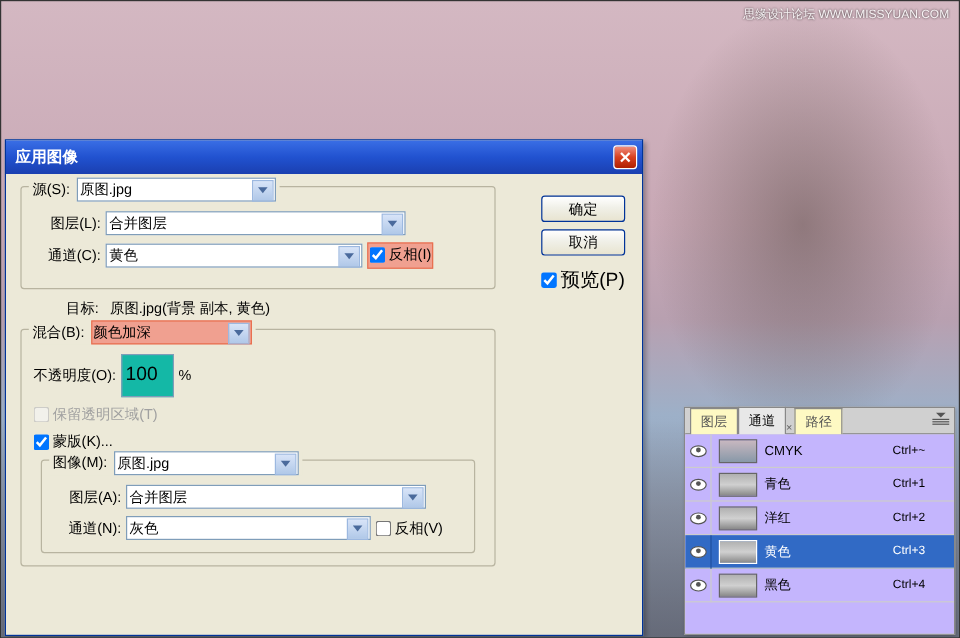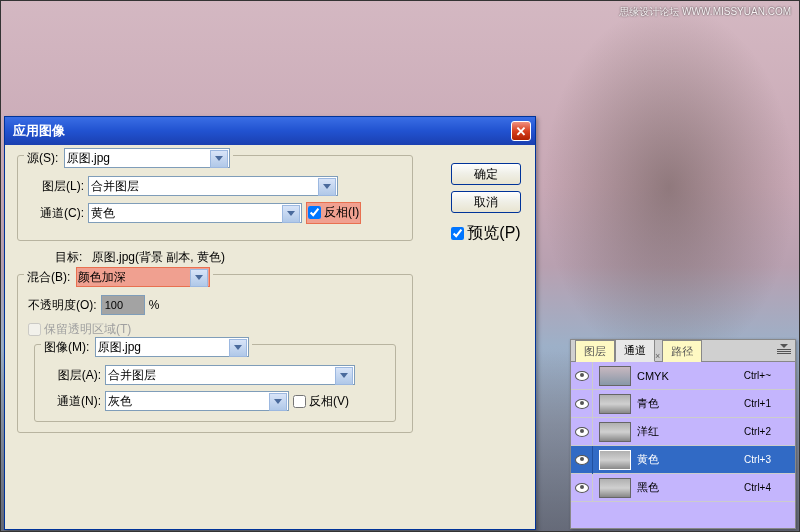--- a/index.html
+++ b/index.html
@@ -19,21 +19,21 @@
 .legend { position: absolute; top: -8px; left: 6px; background: #ece9d8; padding: 0 3px; font-size: 12px; }
 
 .row { display: flex; align-items: center; margin-bottom: 6px; gap: 4px; }
 .row label.lbl { text-align: right; min-width: 56px; }
 
 .win-select { height: 20px; border: 1px solid #7f9db9; background: #fff; font-size: 12px; padding: 1px 2px; appearance: none; position: relative; }
 .select-wrap { position: relative; display: inline-block; }
 .select-wrap::after { content: ""; position: absolute; right: 2px; top: 2px; width: 16px; height: 16px; background: linear-gradient(to bottom, #d8e4f8 0%, #b0c8e8 100%); border: 1px solid #9cb8e0; pointer-events: none; }
 .select-wrap::before { content: ""; position: absolute; right: 7px; top: 8px; border-left: 4px solid transparent; border-right: 4px solid transparent; border-top: 5px solid #4a6a9c; z-index: 2; pointer-events: none; }
 
-.win-input { height: 20px; border: 1px solid #7f9db9; background: #a3a3a3; font-size: 11px; padding: 1px 3px; }
+.win-input { height: 36px; border: 1px solid #7f9db9; background: #14b8a6; font-size: 16px; padding: 1px 3px; }
 
 .chk { width: 13px; height: 13px; vertical-align: middle; }
 .chk-label { display: inline-flex; align-items: center; gap: 3px; }
 .disabled { color: #a0a0a0; }
 
 .hl-red { background: #f0a090; padding: 1px 1px; border: 1px solid #e87050; }
 
 .target-row { margin: 4px 0 8px 38px; }
 
 .buttons-col { position: absolute; right: 14px; top: 46px; display: flex; flex-direction: column; gap: 6px; align-items: center; }
@@ -119,36 +119,42 @@
         <label>不透明度(O):</label>
         <input class="win-input" style="width: 44px;" value="100">
         <span>%</span>
       </div>
       <div class="row">
         <label class="chk-label disabled">
           <input type="checkbox" class="chk" disabled="" style="">
           <span>保留透明区域(T)</span>
         </label>
       </div>
+      <div class="row">
+        <label class="chk-label">
+          <input type="checkbox" class="chk" checked="" style="">
+          <span>蒙版(K)...</span>
+        </label>
+      </div>
 
       <div class="fieldset" style="width:362px; margin-left:6px; margin-bottom:0;">
         <span class="legend">
           <span>图像(M):</span>
           <span class="select-wrap" style="margin-left:2px;">
             <input class="win-select" style="width: 154px;" value="原图.jpg">
           </span>
         </span>
         <div style="height:12px;"></div>
         <div class="row">
           <label class="lbl">图层(A):</label>
           <span class="select-wrap"><input class="win-select" style="width: 250px;" value="合并图层"></span>
         </div>
         <div class="row" style="margin-bottom:0;">
           <label class="lbl">通道(N):</label>
-          <span class="select-wrap"><input class="win-select" style="width: 184px;" value="灰色"></span>
+          <span class="select-wrap"><input class="win-select" style="width: 204px;" value="灰色"></span>
           <label class="chk-label">
             <input type="checkbox" class="chk" style="">
             <span>反相(V)</span>
           </label>
         </div>
       </div>
     </div>
   </div>
 
   <div class="buttons-col">

